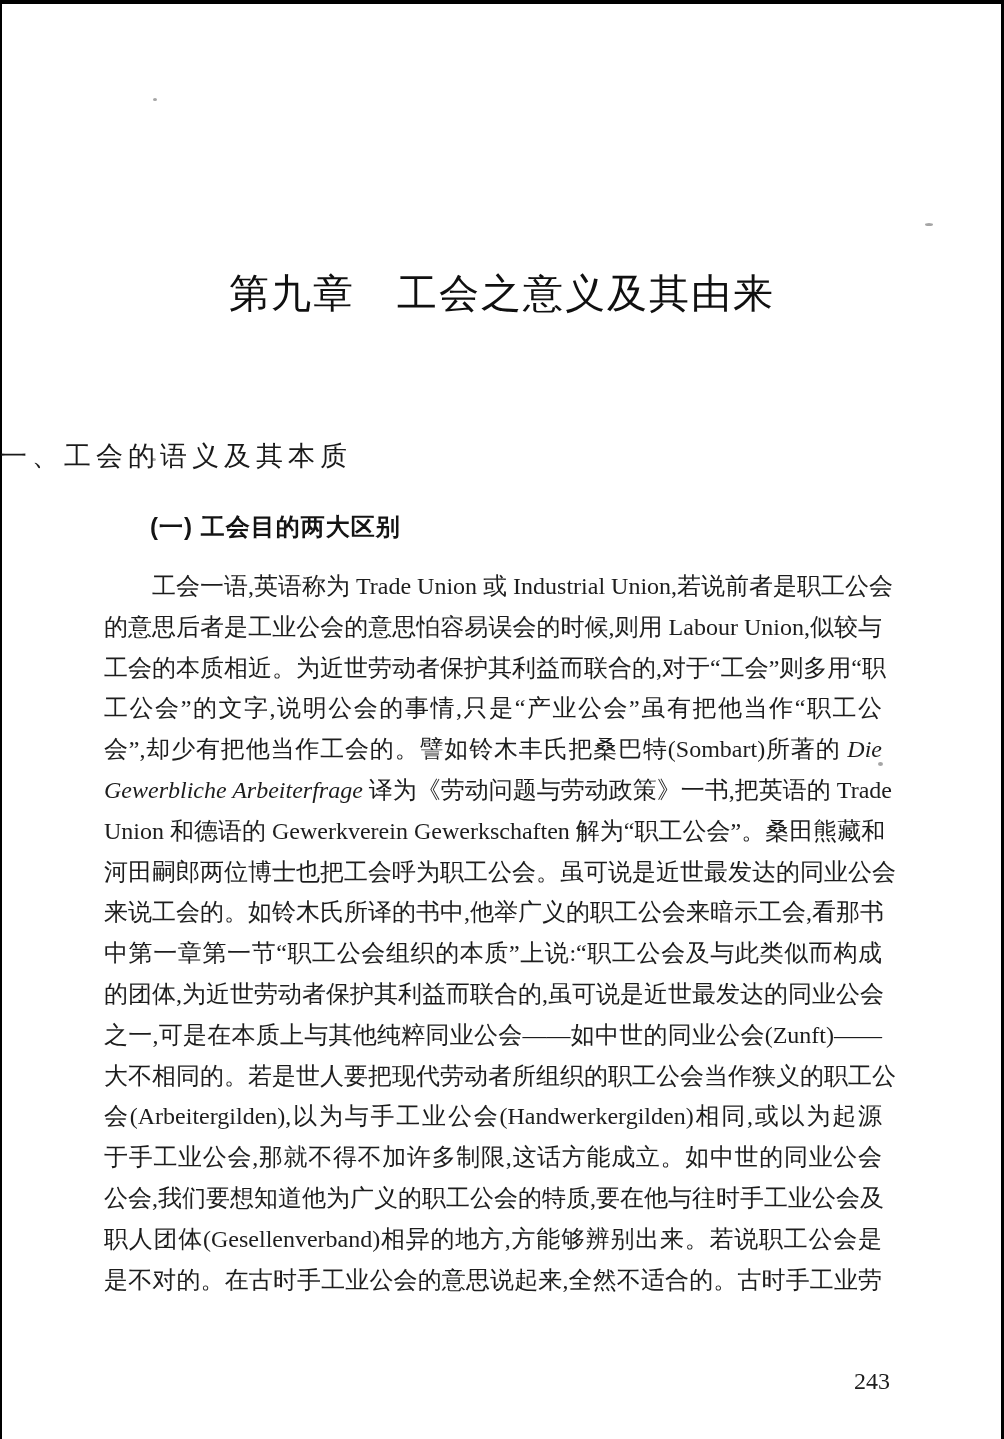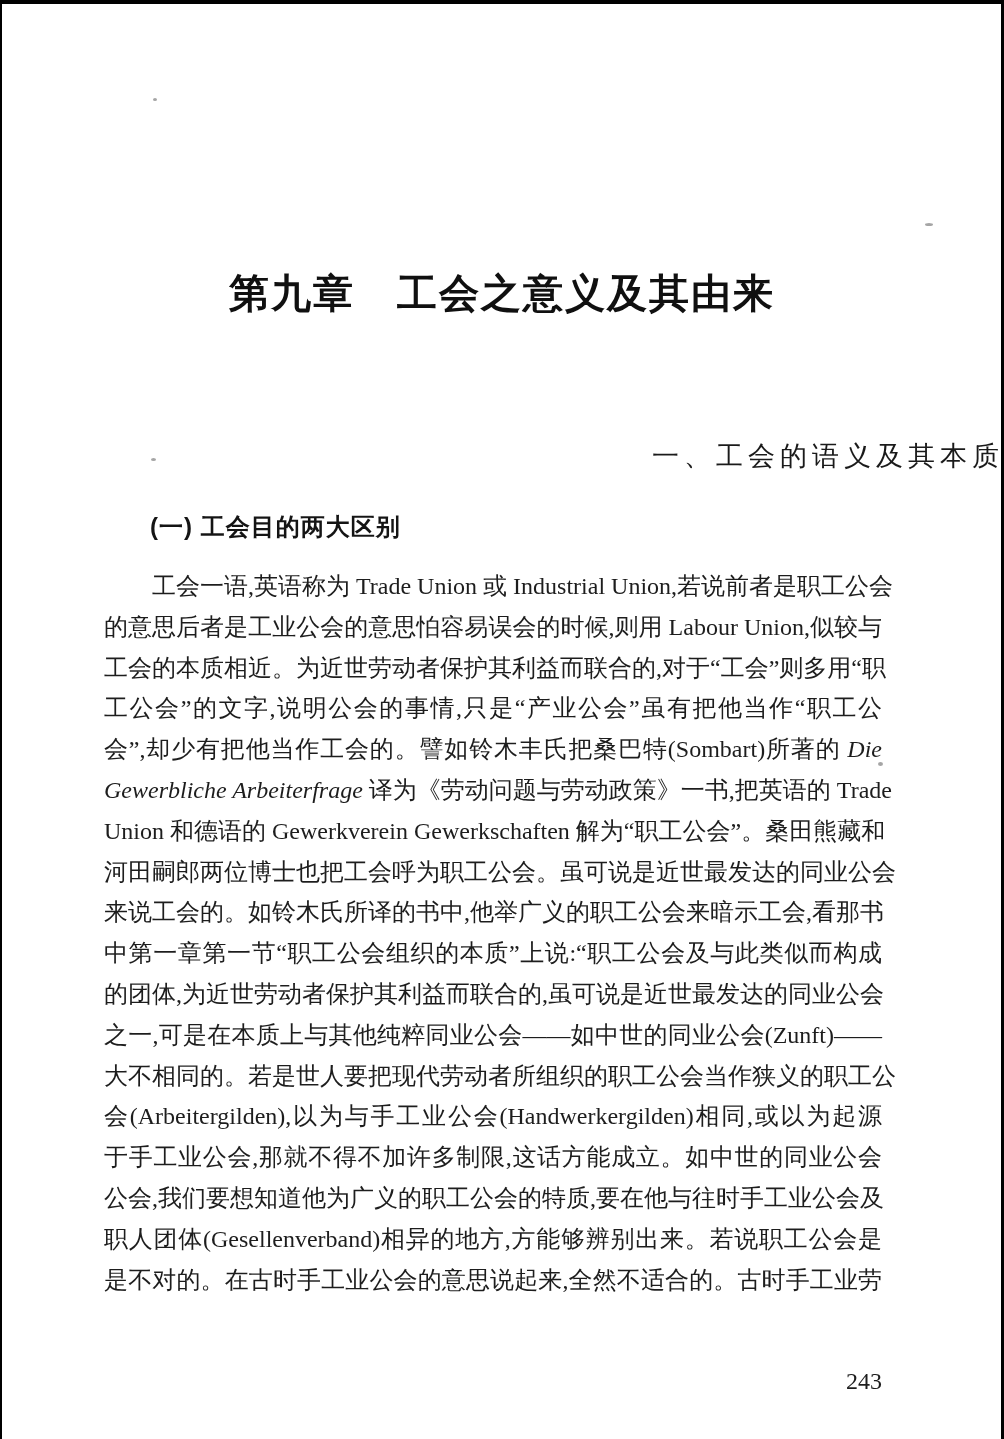--- a/index.html
+++ b/index.html
@@ -19,26 +19,26 @@
   .edge-left   { position: absolute; top: 0; left: 0; width: 2px; height: 1439px; background: #000; }
   .speck { position: absolute; background: #8f8f8f; border-radius: 50%; opacity: .8; }
   .speck1 { left: 153px; top: 98px;  width: 4px; height: 3px; }
   .speck2 { left: 925px; top: 223px; width: 8px; height: 3px; }
   .speck3 { left: 151px; top: 458px; width: 5px; height: 3px; }
   .speck4 { left: 878px; top: 762px; width: 5px; height: 4px; }
 
   .chapter-title {
     position: absolute; top: 266px; left: 0; width: 100%;
     text-align: center;
-    font-size: 40px; font-weight: bold; letter-spacing: 2px;
+    font-size: 40px; font-weight: normal; letter-spacing: 2px;
     color: #101010; margin: 0;
   }
   .section-title {
     position: absolute; top: 438px; left: 0; width: 100%;
-    text-align: right;
+    text-align: left;
     font-size: 27px; font-weight: normal; letter-spacing: 5px;
     color: #1a1a1a; margin: 0;
   }
   .subsection-title {
     position: absolute; top: 511px; left: 150px;
     font-family: "Liberation Sans", "DejaVu Sans", sans-serif;
     font-size: 24px; font-weight: bold; letter-spacing: 1px;
     color: #141414; margin: 0;
   }
   .body-text {
@@ -46,21 +46,21 @@
     font-size: 24px;
   }
   .body-line {
     height: 40.8px; line-height: 40.8px;
     text-align: justify; text-align-last: justify;
     white-space: nowrap;
   }
   .body-line:first-child { text-indent: 2em; }
   .lat-italic { font-style: italic; }
   .page-number {
-    position: absolute; top: 1368px; left: 104px; width: 778px;
+    position: absolute; top: 1368px; left: 112px; width: 778px;
     text-align: right; font-size: 24px; color: #1d1d1d;
   }
 </style>
 </head>
 <body>
 
 <div class="page">
 
   <div class="edge-top"></div>
   <div class="edge-right"></div>

